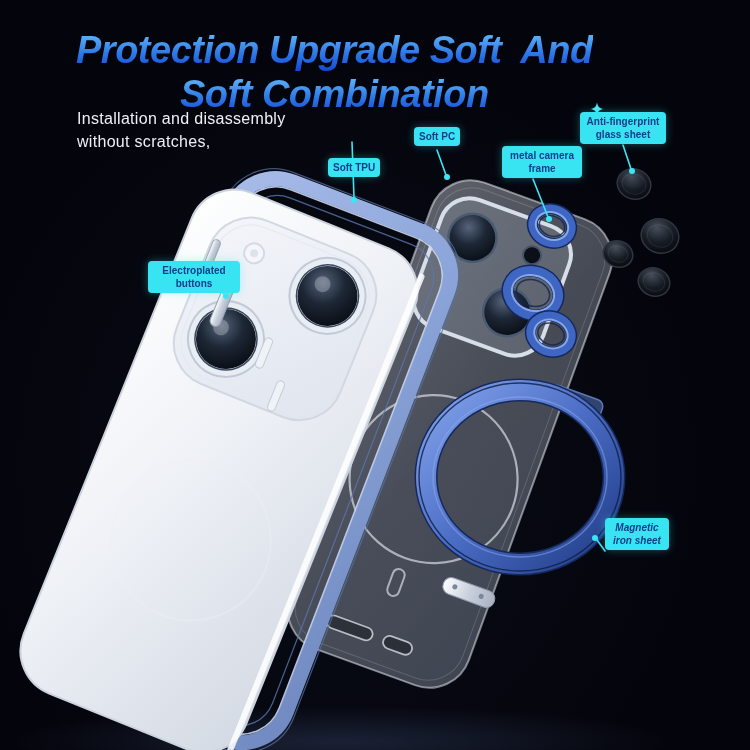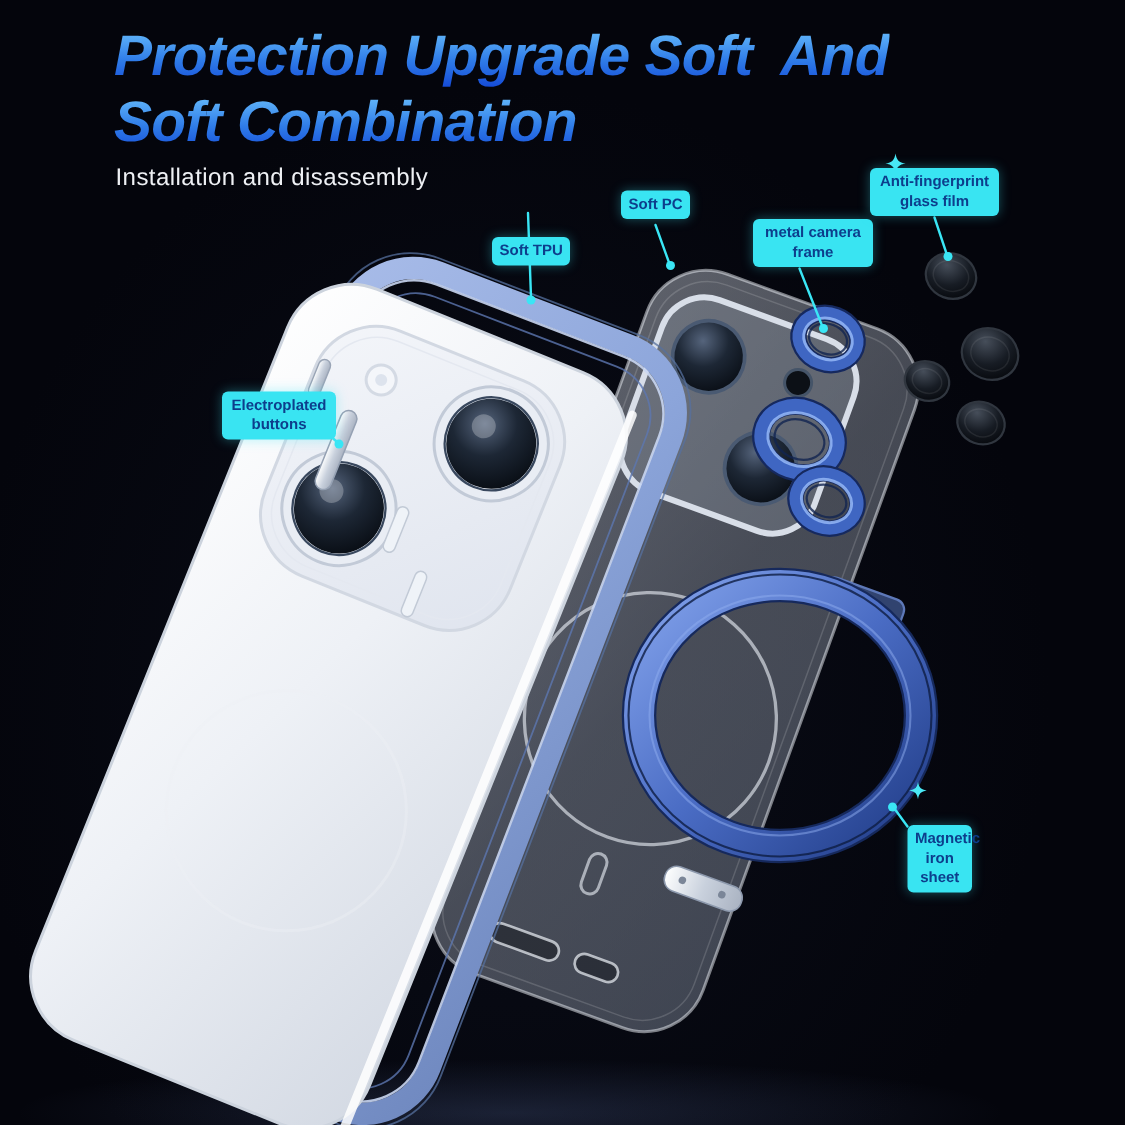--- a/index.html
+++ b/index.html
@@ -2,43 +2,43 @@
 <html><head>
 <meta charset="utf-8">
 <style>
   html,body{margin:0;padding:0;background:#04050c;}
   .stage{
     position:relative;width:750px;height:750px;overflow:hidden;
     background:radial-gradient(ellipse at 45% 62%, #0a0d18 0%, #04050c 62%);
     font-family:"Liberation Sans",sans-serif;
   }
   .stage svg{position:absolute;inset:0;}
-  .title{position:absolute;left:76px;top:16px;margin:0;}
+  .title{position:absolute;left:76px;top:28px;margin:0;text-align:center;}
   .title-line{
     display:block;white-space:pre;
     font-style:italic;font-weight:800;font-size:38px;line-height:1.16;letter-spacing:-0.5px;
     background:linear-gradient(180deg,#6fc6ff 0%,#2f7ce8 55%,#1246d6 100%);
     -webkit-background-clip:text;background-clip:text;color:transparent;
   }
   .desc{position:absolute;left:77px;top:107px;}
   .desc-line{display:block;color:#eef0f4;font-size:16px;line-height:1.45;letter-spacing:.3px;}
   .chip{
     position:absolute;box-sizing:border-box;
     background:#39e4f2;color:#0d3e8c;
     font-size:10px;font-weight:bold;line-height:1.3;text-align:center;
     padding:3px 5px;border-radius:4px;
     box-shadow:0 0 8px rgba(58,230,245,.35);
   }
   .nowrap{white-space:nowrap;}
   .c1{left:328px;top:120px;margin-top:38px;}
   .c2{left:414px;top:127px;}
   .c3{left:502px;top:146px;width:80px;}
   .c4{left:580px;top:112px;width:86px;}
-  .c5{left:148px;top:261px;width:76px;}
-  .c6{left:605px;top:550px;width:43px;}
+  .c5{left:148px;top:261px;width:92px;}
+  .c6{left:605px;top:518px;width:64px;font-style:italic;}
 </style>
 </head>
 <body>
 
 <div class="stage">
 
   <svg width="750" height="750" viewBox="0 0 750 750">
     <defs>
       <linearGradient id="phoneG" x1="0" y1="0" x2="1" y2="1">
         <stop offset="0" stop-color="#ffffff"></stop>
@@ -221,22 +221,23 @@
     </g>
   </svg>
 
   <h1 class="title">
     <span class="title-line">Protection Upgrade Soft  And</span>
     <span class="title-line">Soft Combination</span>
   </h1>
 
   <div class="desc">
     <span class="desc-line">Installation and disassembly</span>
+    <span class="desc-line">without scratches,</span>
   </div>
 
   <div class="chip c1 nowrap">Soft TPU</div>
   <div class="chip c2 nowrap">Soft PC</div>
   <div class="chip c3">metal camera frame</div>
-  <div class="chip c4">Anti-fingerprint glass film</div>
+  <div class="chip c4">Anti-fingerprint glass sheet</div>
   <div class="chip c5">Electroplated buttons</div>
   <div class="chip c6">Magnetic iron sheet</div>
 
 </div>
 
 </body></html>

